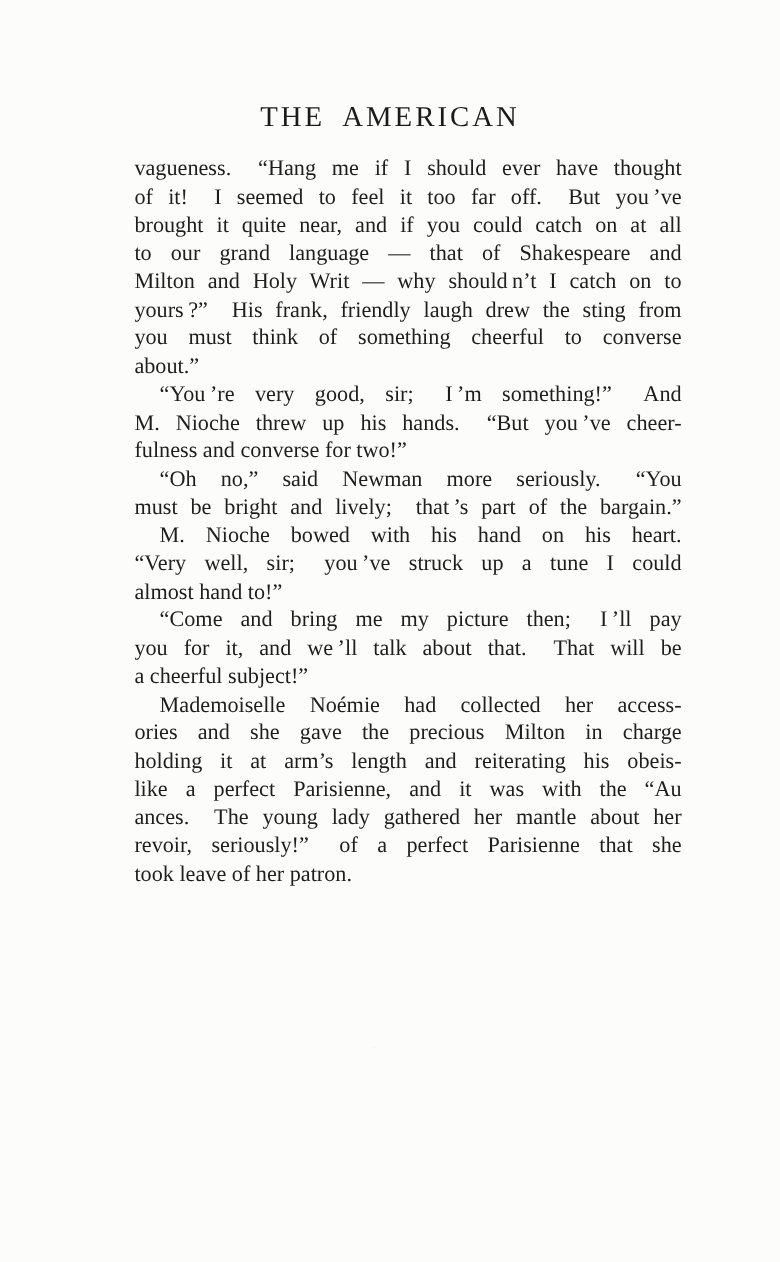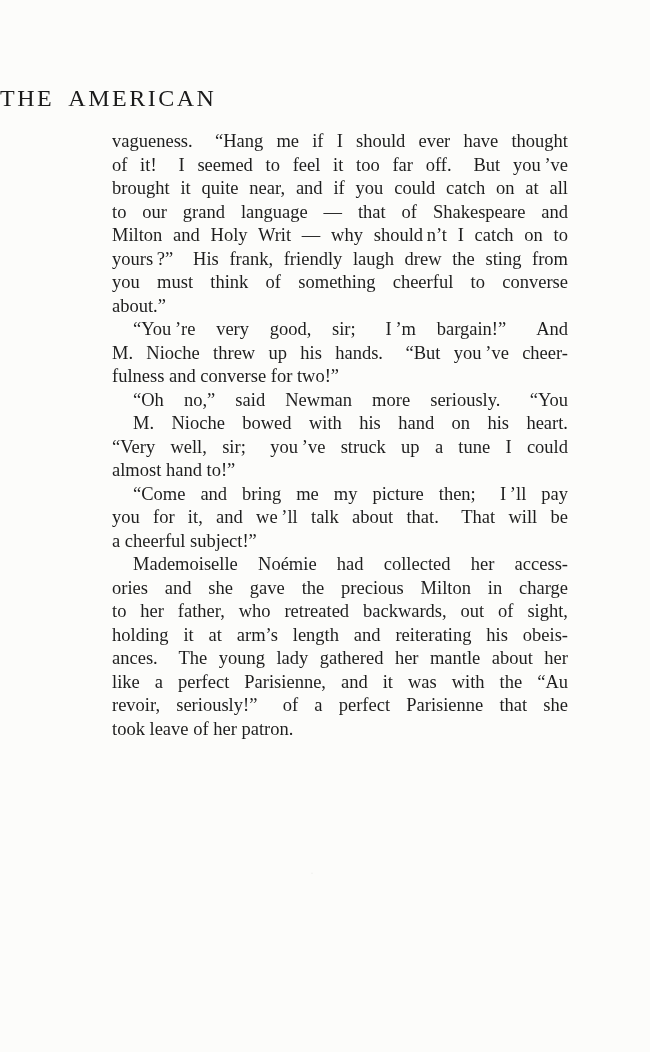--- a/index.html
+++ b/index.html
@@ -20,21 +20,21 @@
       radial-gradient(circle at 71% 64%, rgba(0,0,0,0.04) 0 0.5px, transparent 1px),
       radial-gradient(circle at 48% 83%, rgba(0,0,0,0.04) 0 0.5px, transparent 1px);
     color: #1e1e1e;
     font-family: "Liberation Serif", "DejaVu Serif", serif;
   }
   .running-header {
     position: absolute;
     top: 85px;
     left: 0;
     right: 0;
-    text-align: left;
+    text-align: center;
     font-size: 24px;
     letter-spacing: 2.5px;
     word-spacing: 7px;
     color: #1b1b1b;
   }
   .text-block {
     position: absolute;
     top: 130px;
     left: 112px;
     width: 456px;
@@ -68,46 +68,46 @@
       <div class="line">of it!  I seemed to feel it too far off.  But you ’ve</div>
       <div class="line">brought it quite near, and if you could catch on at all</div>
       <div class="line">to our grand language — that of Shakespeare and</div>
       <div class="line">Milton and Holy Writ — why should n’t I catch on to</div>
       <div class="line">yours ?”  His frank, friendly laugh drew the sting from</div>
       <div class="line">you must think of something cheerful to converse</div>
       <div class="line rag">about.”</div>
     </div>
 
     <div class="para">
-      <div class="line ind">“You ’re very good, sir;  I ’m bargain!”  And</div>
+      <div class="line ind">“You ’re very good, sir;  I ’m something!”  And</div>
       <div class="line">M. Nioche threw up his hands.  “But you ’ve cheer-</div>
       <div class="line rag">fulness and converse for two!”</div>
     </div>
 
     <div class="para">
       <div class="line ind">“Oh no,” said Newman more seriously.  “You</div>
+      <div class="line">must be bright and lively;  that ’s part of the bargain.”</div>
     </div>
 
     <div class="para">
       <div class="line ind">M. Nioche bowed with his hand on his heart.</div>
       <div class="line">“Very well, sir;  you ’ve struck up a tune I could</div>
       <div class="line rag">almost hand to!”</div>
     </div>
 
     <div class="para">
       <div class="line ind">“Come and bring me my picture then;  I ’ll pay</div>
       <div class="line">you for it, and we ’ll talk about that.  That will be</div>
       <div class="line rag">a cheerful subject!”</div>
     </div>
 
     <div class="para">
       <div class="line ind">Mademoiselle Noémie had collected her access-</div>
       <div class="line">ories and she gave the precious Milton in charge</div>
-      <div class="line">to her father, who retreated backwards, out of sight,</div>
       <div class="line">holding it at arm’s length and reiterating his obeis-</div>
+      <div class="line">like a perfect Parisienne, and it was with the “Au</div>
       <div class="line">ances.  The young lady gathered her mantle about her</div>
-      <div class="line">like a perfect Parisienne, and it was with the “Au</div>
       <div class="line">revoir, seriously!”  of a perfect Parisienne that she</div>
       <div class="line rag">took leave of her patron.</div>
     </div>
 
   </div>
 </div>
 
 </body></html>

